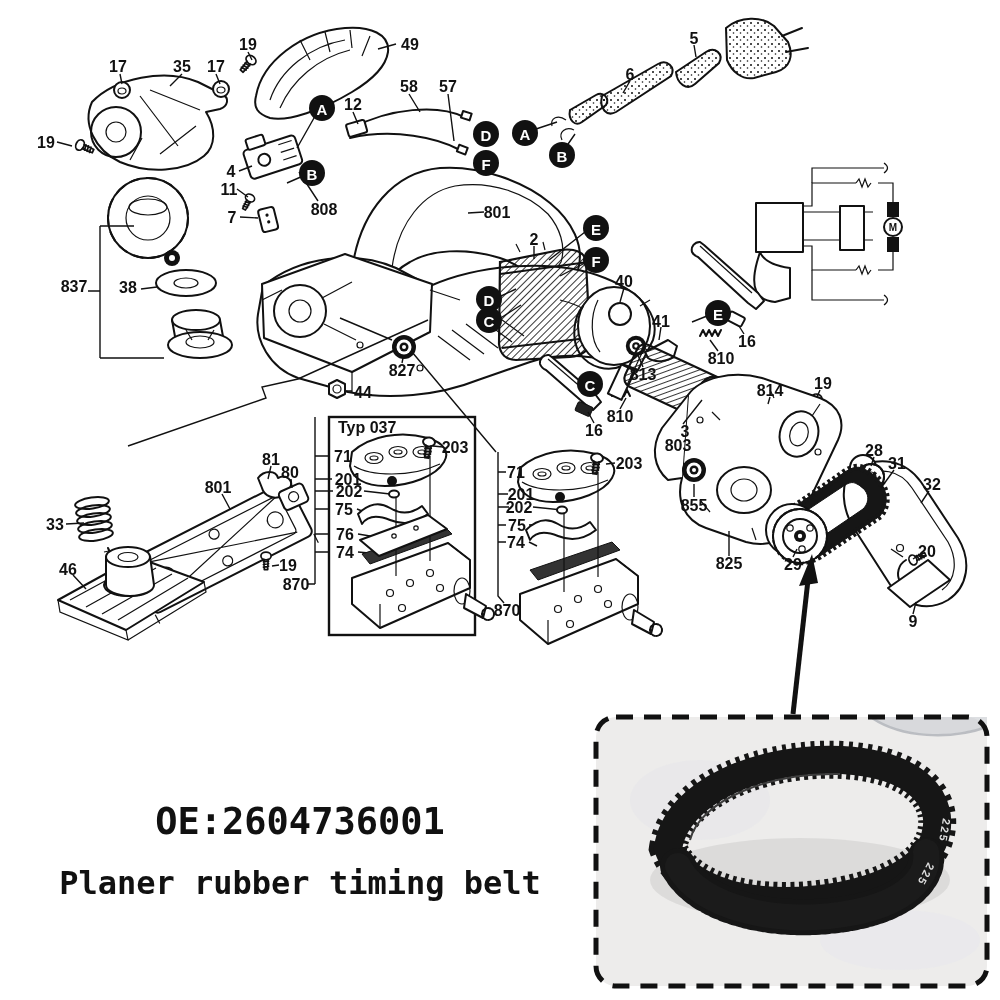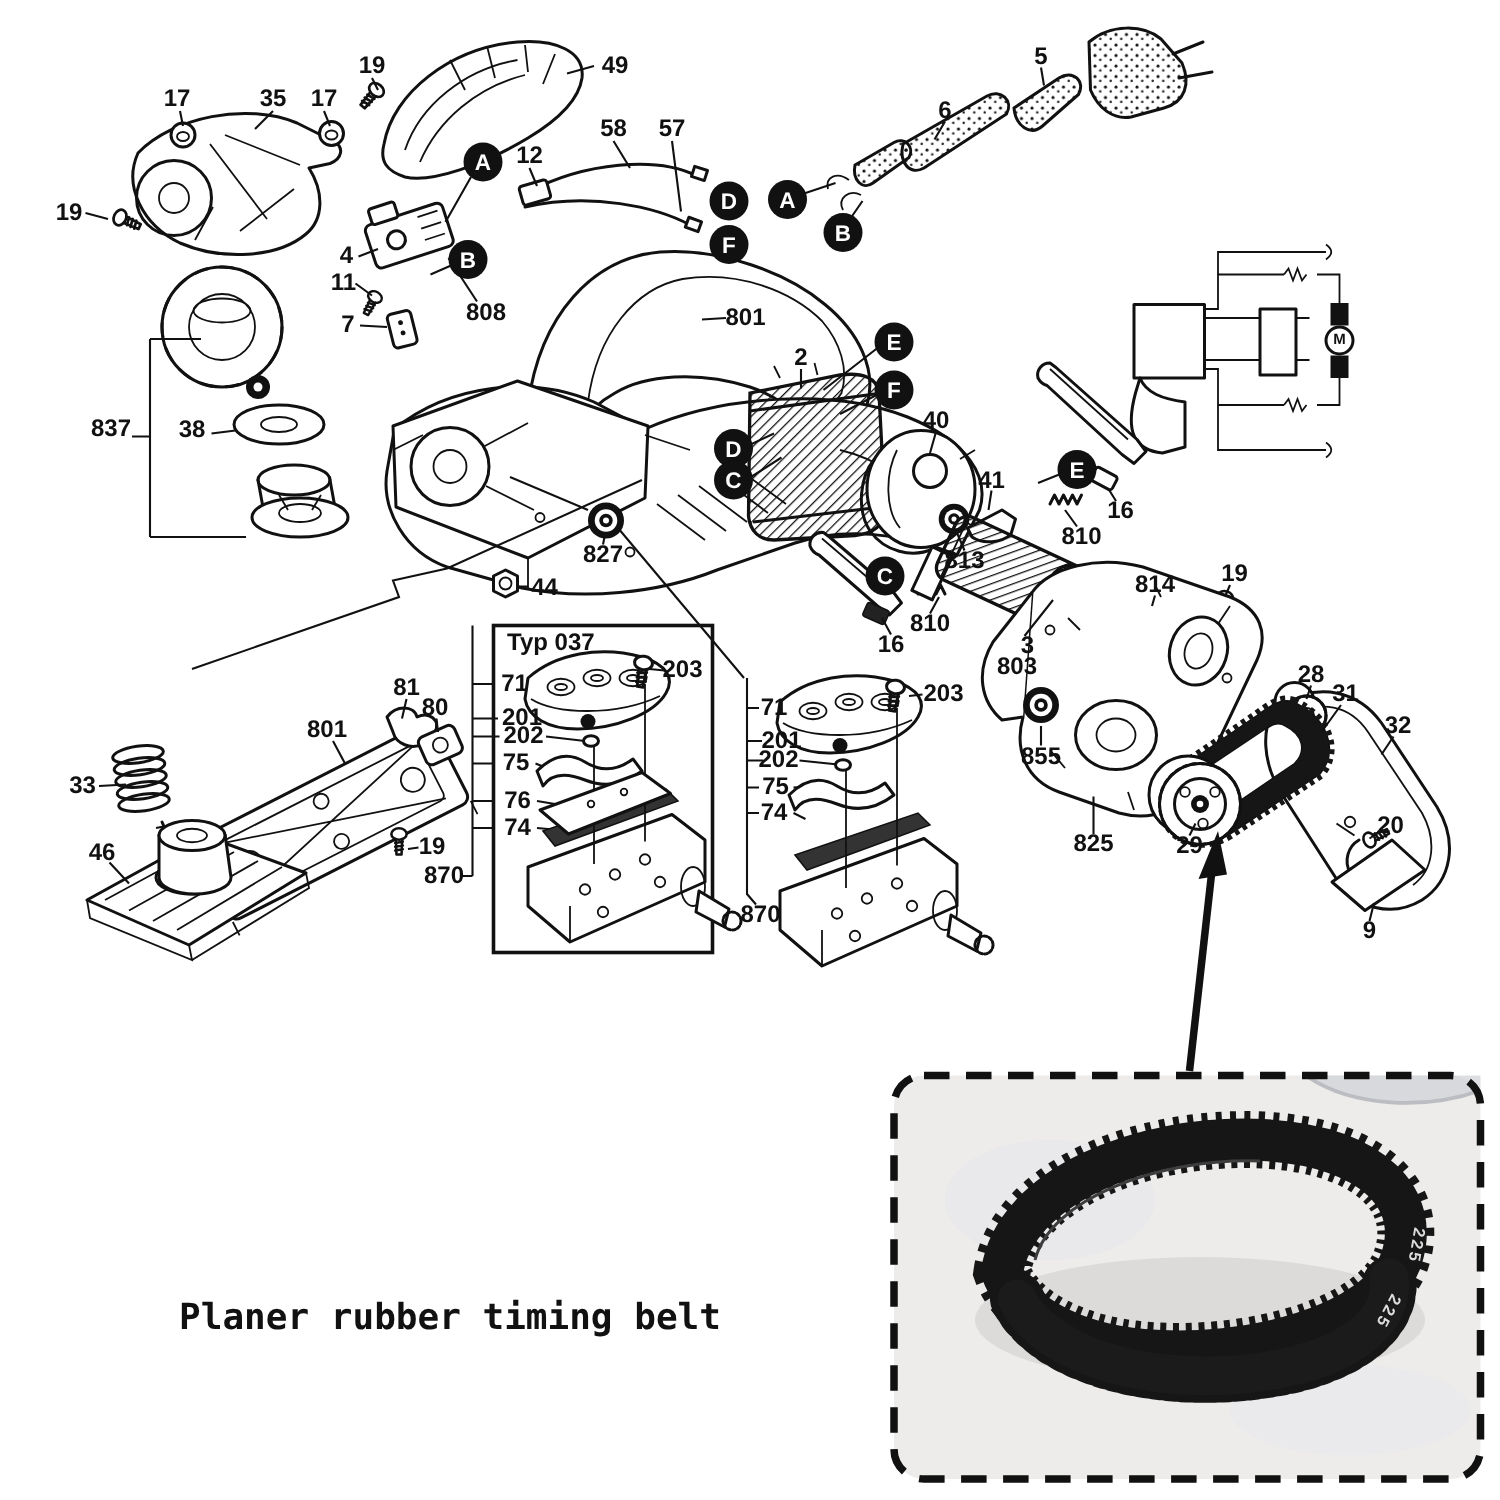--- a/index.html
+++ b/index.html
@@ -13,21 +13,21 @@
   .plabel{font:bold 16px "Liberation Sans",sans-serif;fill:var(--ink,#111);
           text-anchor:middle;dominant-baseline:central;}
   .boxlabel{font:bold 16px "Liberation Sans",sans-serif;fill:var(--ink,#111);}
   .mcirc{fill:var(--ink,#111);}
   .mletter{font:bold 15px "Liberation Sans",sans-serif;fill:#fff;text-anchor:middle;dominant-baseline:central;}
   .motor-t{font:bold 10px "Liberation Sans",sans-serif;fill:var(--ink,#111);text-anchor:middle;dominant-baseline:central;}
   .belt-mark{font:bold 11px "Liberation Sans",sans-serif;fill:#ddd;letter-spacing:2px;}
   .heading{position:absolute;left:0;width:600px;text-align:center;color:var(--ink,#111);
            font-family:"DejaVu Sans Mono",monospace;font-weight:bold;}
   #oe-line{top:800px;font-size:37px;letter-spacing:0px;}
-  #name-line{top:864px;font-size:24px;letter-spacing:0px;}
+  #name-line{top:864px;font-size:32px;letter-spacing:0px;}
 </style>
 </head>
 <body>
 
 <div class="stage">
 
 <svg width="1000" height="1000" viewBox="0 0 1000 1000">
   <defs>
     <pattern id="hatch" width="5" height="5" patternUnits="userSpaceOnUse" patternTransform="rotate(45)">
       <line x1="0" y1="0" x2="0" y2="5" stroke="#111" stroke-width="1.7"></line>
@@ -471,15 +471,16 @@
     </g>
     <rect x="596" y="717" width="391" height="269" rx="20" fill="none" stroke="#111" stroke-width="5" stroke-dasharray="17 11"></rect>
   </g>
 
   <g>
     <line x1="793" y1="714" x2="808" y2="580" stroke="#111" stroke-width="5"></line>
     <polygon points="812,554 799,586 818,583" fill="#111"></polygon>
   </g>
 </svg>
 
+<div id="oe-line" class="heading">OE:2604736001</div>
 <div id="name-line" class="heading">Planer rubber timing belt</div>
 
 </div>
 
 </body></html>

